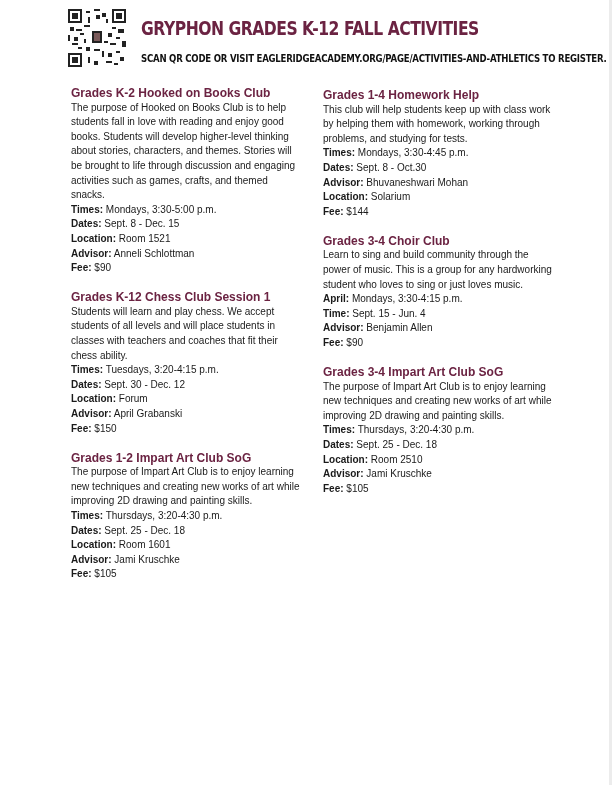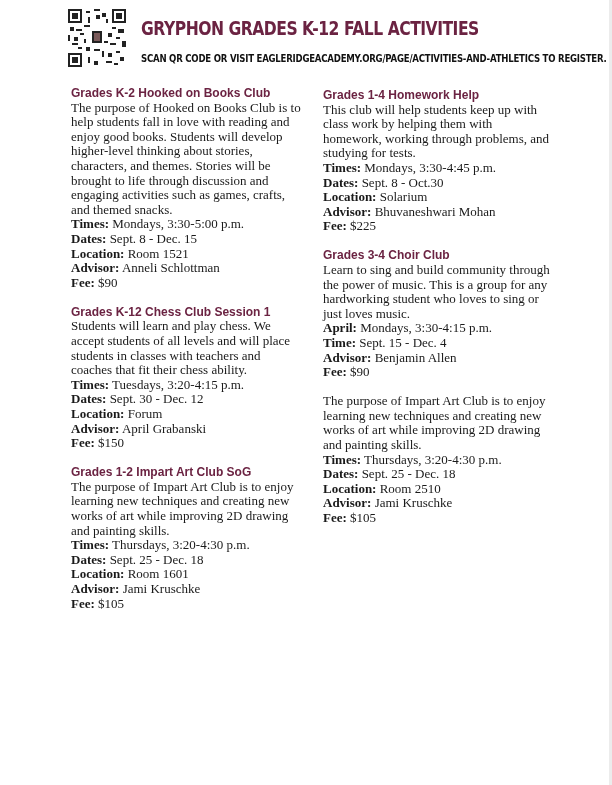--- a/index.html
+++ b/index.html
@@ -17,21 +17,21 @@
   .subtitle {
     position: absolute; left: 141px; top: 52px; font-family: "DejaVu Sans", sans-serif;
     font-weight: bold; font-size: 11px; color: #111; letter-spacing: -0.3px;
     transform: scaleX(0.78); transform-origin: left top; white-space: nowrap;
   }
   .col { position: absolute; top: 86px; width: 230px; }
   .col.left { left: 71px; }
   .col.right { left: 323px; top: 88px; }
   .club { margin-bottom: 14.5px; }
   .club-title { color: #6b2342; font-weight: bold; font-size: 12px; line-height: 14.6px; white-space: nowrap; }
-  .club-desc, .detail { font-size: 13px; line-height: 14.6px; color: #1a1a1a; font-family: Liberation Serif, serif; }
+  .club-desc, .detail { font-size: 10px; line-height: 14.6px; color: #1a1a1a; }
   .detail { white-space: nowrap; }
   .detail b { font-weight: bold; }
 </style>
 </head>
 <body>
 
 <div class="right-edge"></div>
 
 <svg class="qr" viewBox="0 0 29 29" shape-rendering="crispEdges">
   <rect x="0" y="0" width="29" height="29" fill="#fff"></rect>
@@ -116,35 +116,36 @@
     <div class="detail"><b>Fee:</b> <span>$105</span></div>
   </div>
 </div>
 
 <div class="col right">
   <div class="club">
     <div class="club-title">Grades 1-4 Homework Help</div>
     <div class="club-desc">This club will help students keep up with class work by helping them with homework, working through problems, and studying for tests.</div>
     <div class="detail"><b>Times:</b> <span>Mondays, 3:30-4:45 p.m.</span></div>
     <div class="detail"><b>Dates:</b> <span>Sept. 8 - Oct.30</span></div>
+    <div class="detail"><b>Advisor:</b> <span>Bhuvaneshwari Mohan</span></div>
     <div class="detail"><b>Location:</b> <span>Solarium</span></div>
-    <div class="detail"><b>Advisor:</b> <span>Bhuvaneshwari Mohan</span></div>
-    <div class="detail"><b>Fee:</b> <span>$225</span></div>
+    <div class="detail"><b>Fee:</b> <span>$144</span></div>
   </div>
 
   <div class="club">
     <div class="club-title">Grades 3-4 Choir Club</div>
     <div class="club-desc">Learn to sing and build community through the power of music. This is a group for any hardworking student who loves to sing or just loves music.</div>
     <div class="detail"><b>April:</b> <span>Mondays, 3:30-4:15 p.m.</span></div>
-    <div class="detail"><b>Time:</b> <span>Sept. 15 - Dec. 4</span></div>
+    <div class="detail"><b>Time:</b> <span>Sept. 15 - Jun. 4</span></div>
     <div class="detail"><b>Advisor:</b> <span>Benjamin Allen</span></div>
     <div class="detail"><b>Fee:</b> <span>$90</span></div>
   </div>
 
   <div class="club">
+    <div class="club-title">Grades 3-4 Impart Art Club SoG</div>
     <div class="club-desc">The purpose of Impart Art Club is to enjoy learning new techniques and creating new works of art while improving 2D drawing and painting skills.</div>
     <div class="detail"><b>Times:</b> <span>Thursdays, 3:20-4:30 p.m.</span></div>
     <div class="detail"><b>Dates:</b> <span>Sept. 25 - Dec. 18</span></div>
     <div class="detail"><b>Location:</b> <span>Room 2510</span></div>
     <div class="detail"><b>Advisor:</b> <span>Jami Kruschke</span></div>
     <div class="detail"><b>Fee:</b> <span>$105</span></div>
   </div>
 </div>
 
 </body></html>

